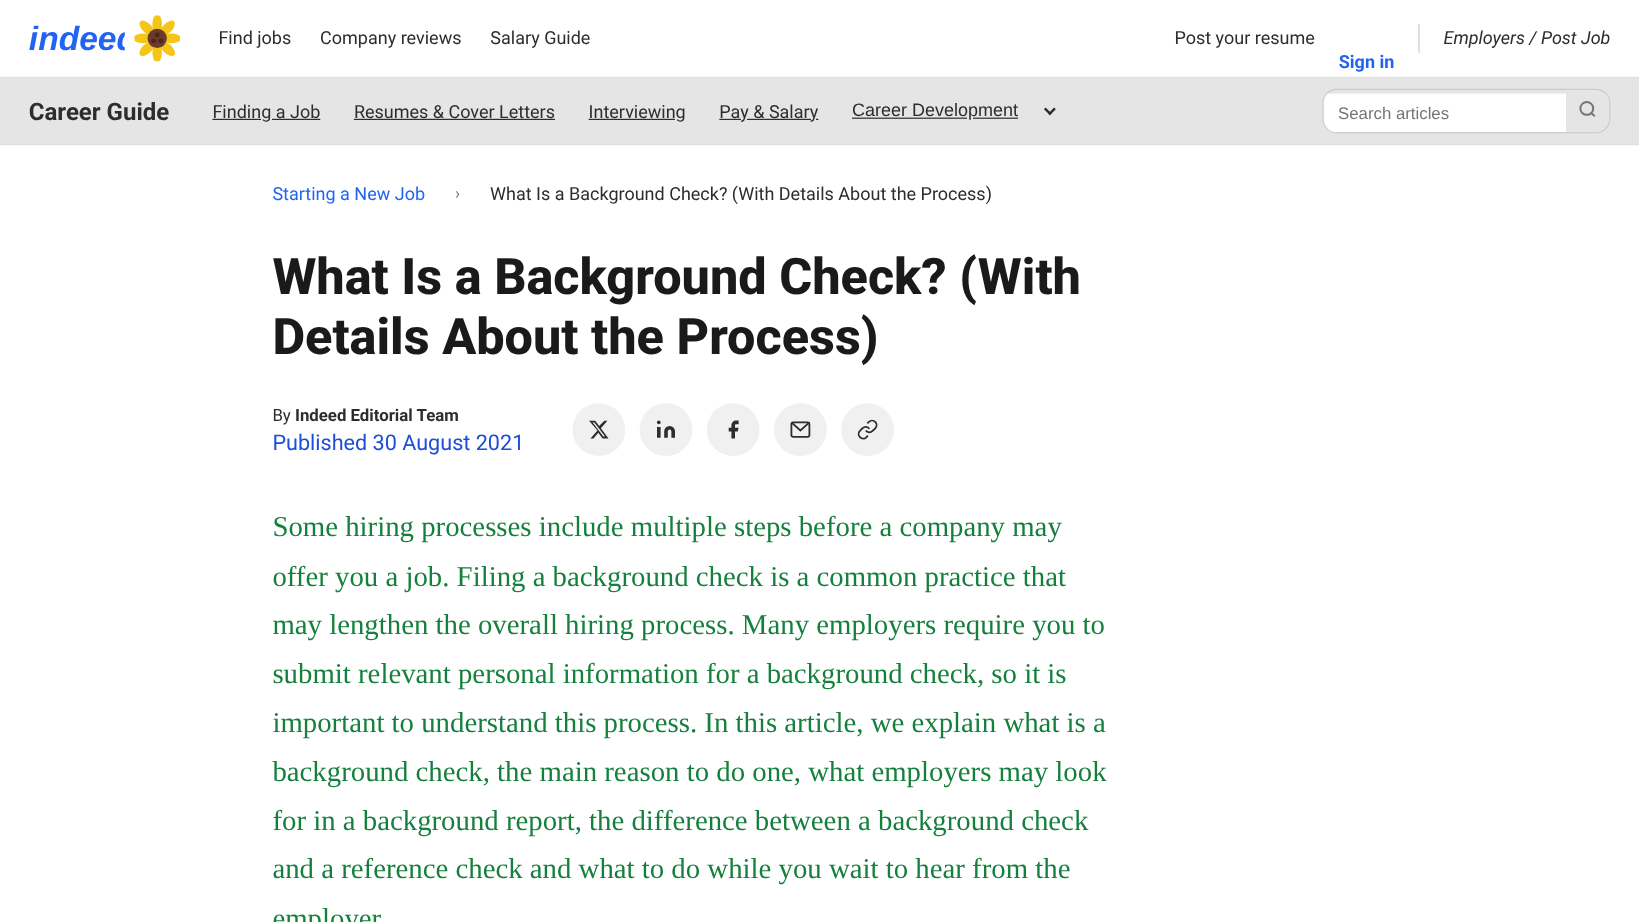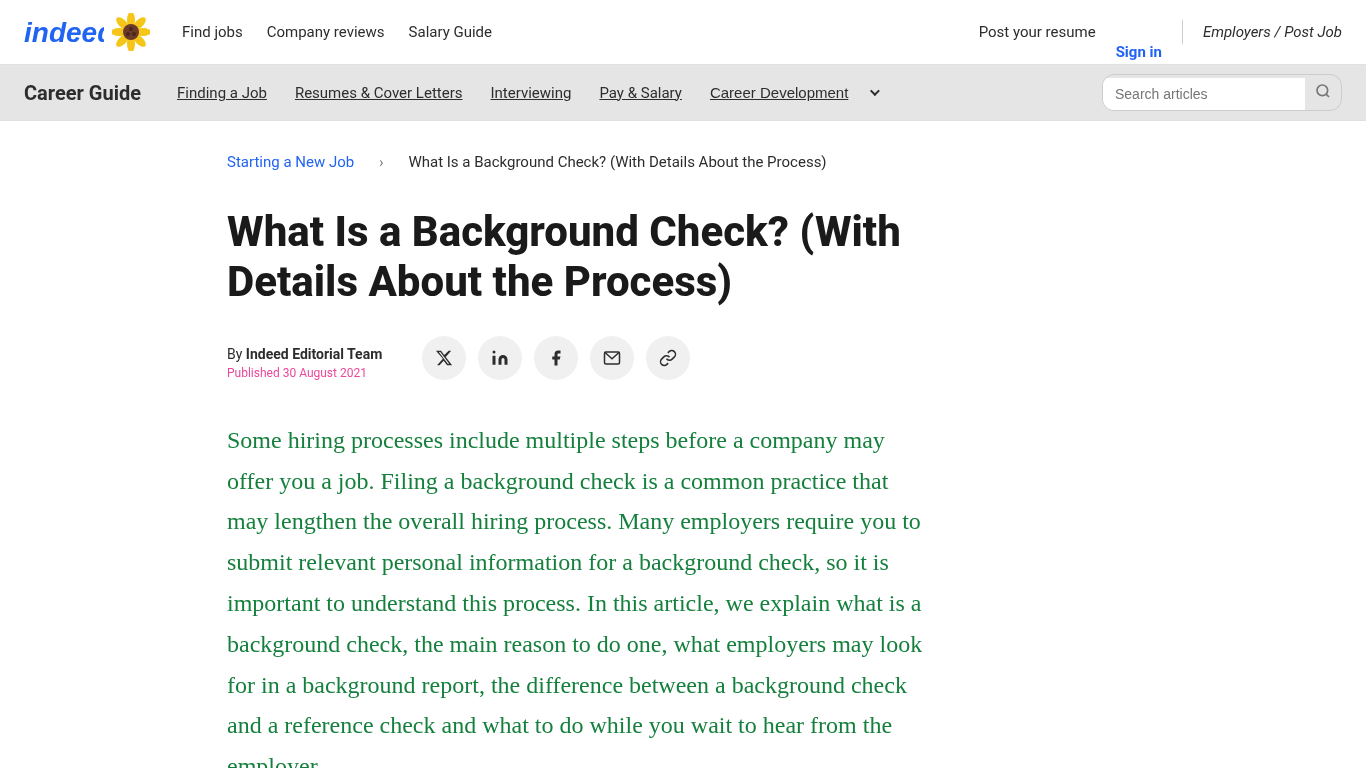--- a/index.html
+++ b/index.html
@@ -215,22 +215,22 @@
     .author-by {
       font-size: 14px;
       color: #2d2d2d;
     }
 
     .author-name {
       font-weight: 700;
     }
 
     .published-date {
-      font-size: 12px;
-      color: #ec4899;
+      font-size: 18px;
+      color: #1d4ed8;
     }
 
     .share-buttons {
       display: flex;
       align-items: center;
       gap: 12px;
     }
 
     .share-btn {
       width: 44px;

